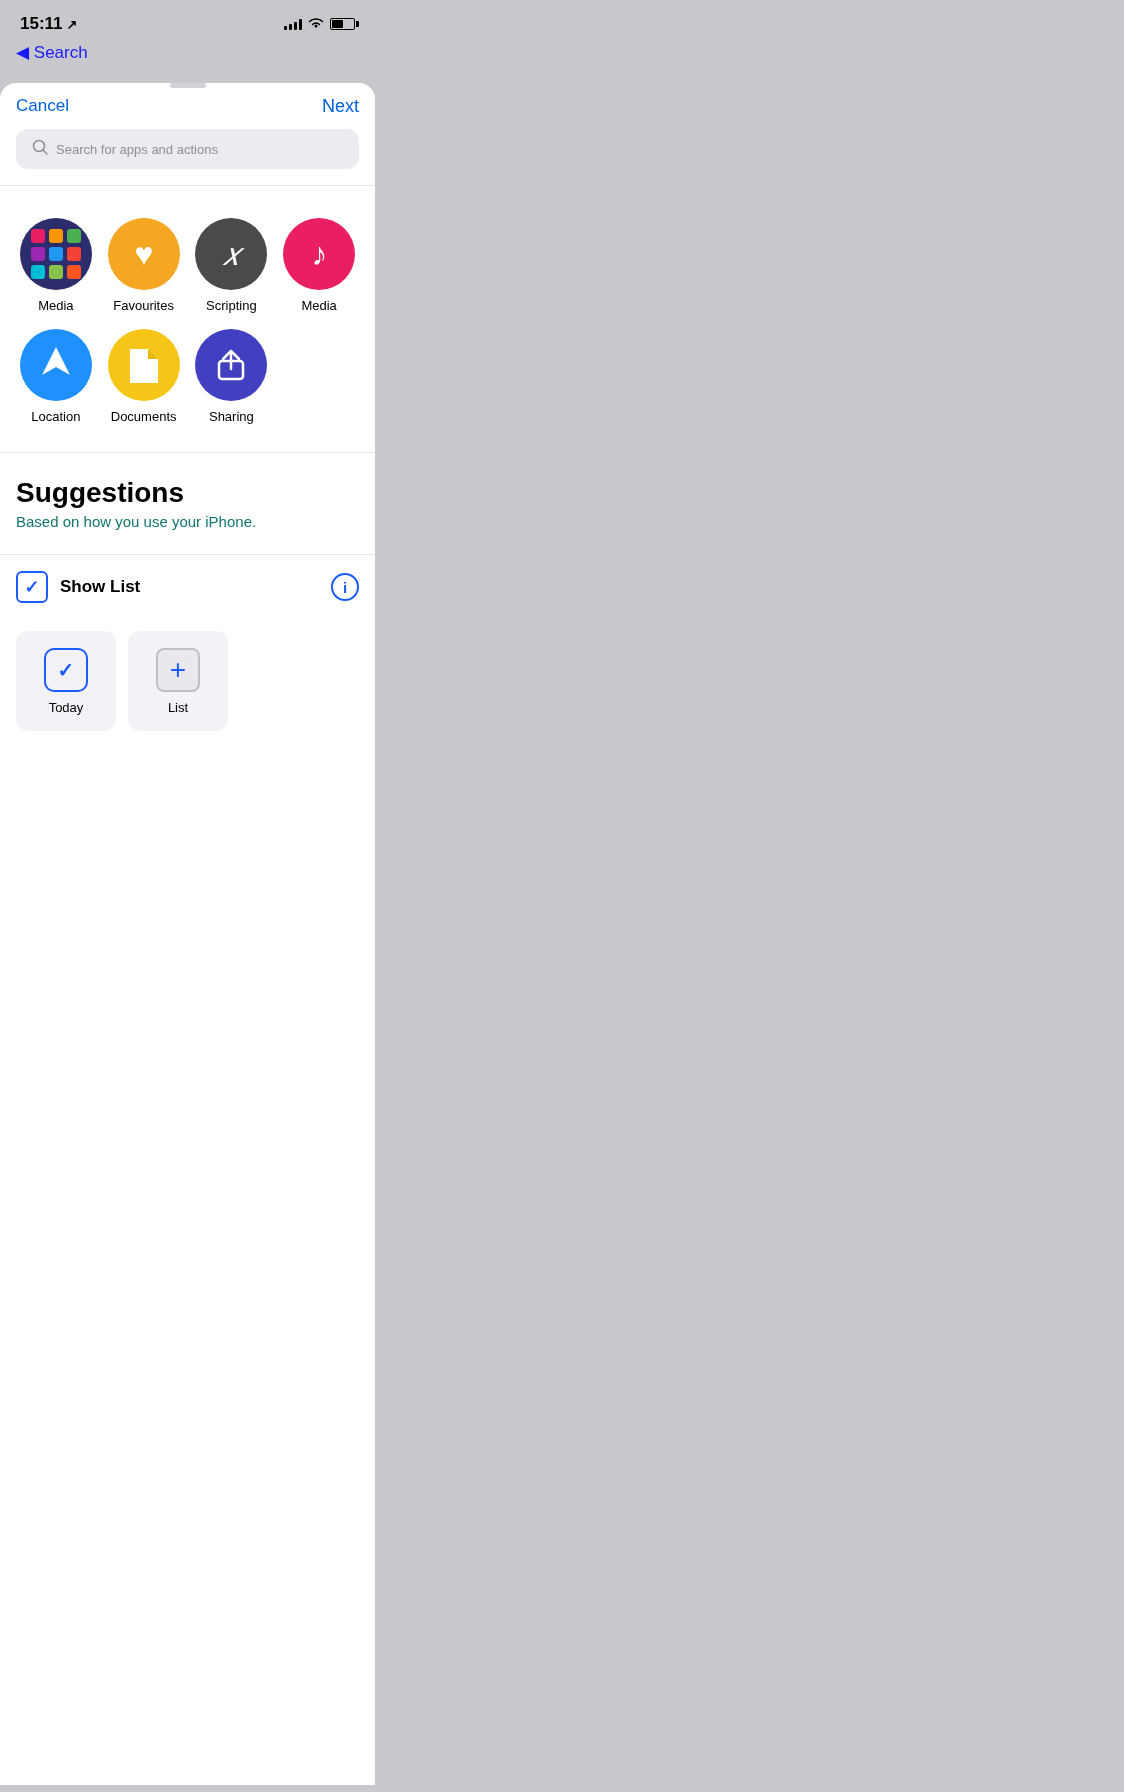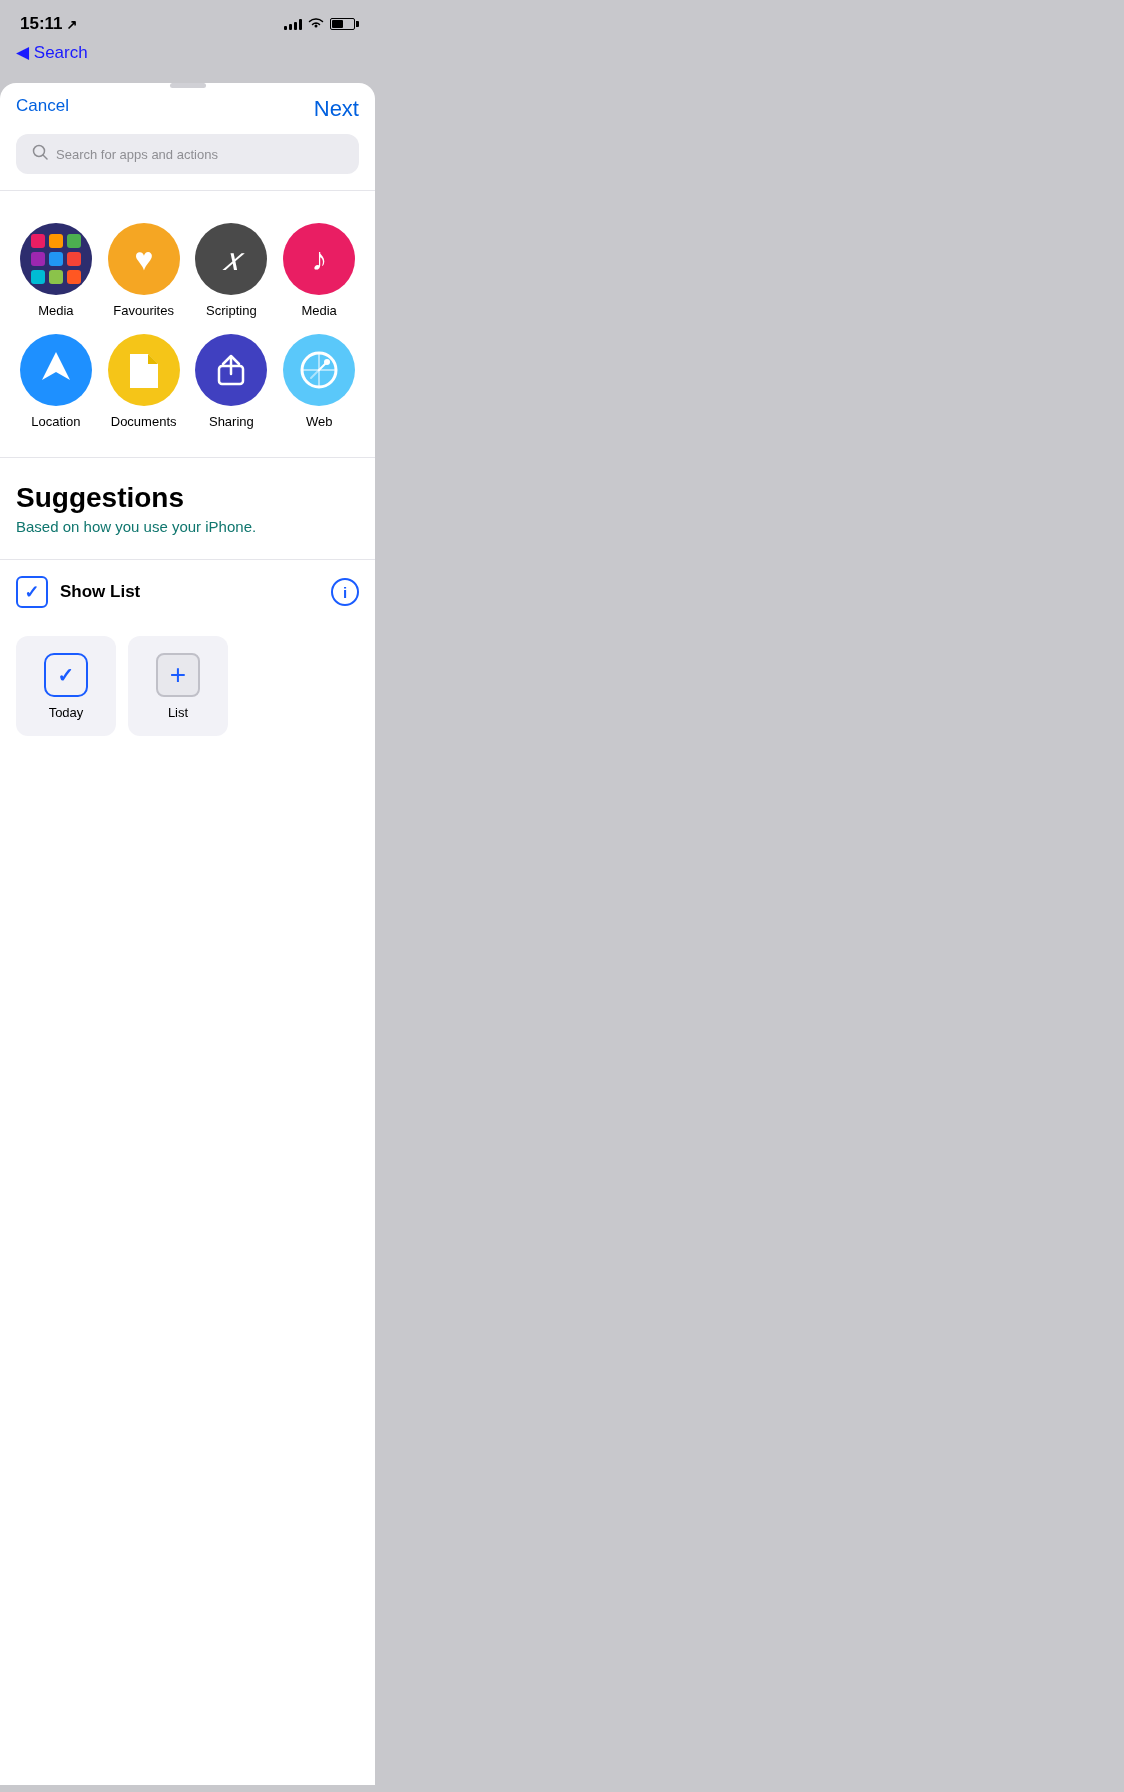--- a/index.html
+++ b/index.html
@@ -108,21 +108,21 @@
       display: flex;
       justify-content: space-between;
       padding: 8px 16px 12px;
     }
     .sheet-cancel {
       color: #0060df;
       font-size: 17px;
     }
     .sheet-next {
       color: #0060df;
-      font-size: 22px;
+      font-size: 18px;
     }
 
     
     .search-bar-wrap {
       padding: 0 16px 16px;
     }
     .search-bar {
       background: #ebebf0;
       border-radius: 12px;
       padding: 10px 16px;
@@ -433,33 +433,20 @@
       <div class="category-icon icon-sharing">
         <svg width="36" height="40" viewBox="0 0 36 40" fill="none">
           <rect x="6" y="16" width="24" height="18" rx="3" stroke="white" stroke-width="2.5" fill="none"></rect>
           <line x1="18" y1="24" x2="18" y2="8" stroke="white" stroke-width="2.5" stroke-linecap="round"></line>
           <polyline points="10,14 18,6 26,14" stroke="white" stroke-width="2.5" stroke-linecap="round" stroke-linejoin="round" fill="none"></polyline>
         </svg>
       </div>
       <span class="category-label">Sharing</span>
     </div>
 
-    <div class="category-item">
-      <div class="category-icon icon-web">
-        <svg width="44" height="44" viewBox="0 0 44 44" fill="none">
-          <circle cx="22" cy="22" r="17" stroke="white" stroke-width="3" fill="none"></circle>
-          <line x1="22" y1="5" x2="22" y2="39" stroke="white" stroke-width="2" opacity="0.5"></line>
-          <line x1="5" y1="22" x2="39" y2="22" stroke="white" stroke-width="2" opacity="0.5"></line>
-          <circle cx="30" cy="14" r="3" fill="white"></circle>
-          <line x1="22" y1="22" x2="30" y2="14" stroke="white" stroke-width="2" stroke-linecap="round"></line>
-          <line x1="22" y1="22" x2="14" y2="30" stroke="white" stroke-width="2" stroke-linecap="round" opacity="0.5"></line>
-        </svg>
-      </div>
-      <span class="category-label">Web</span>
-    </div>
 
   </div>
 
   <div class="divider"></div>
 
   <div class="suggestions-section">
     <div class="suggestions-title">Suggestions</div>
     <div class="suggestions-subtitle">Based on how you use your iPhone.</div>
   </div>
 

